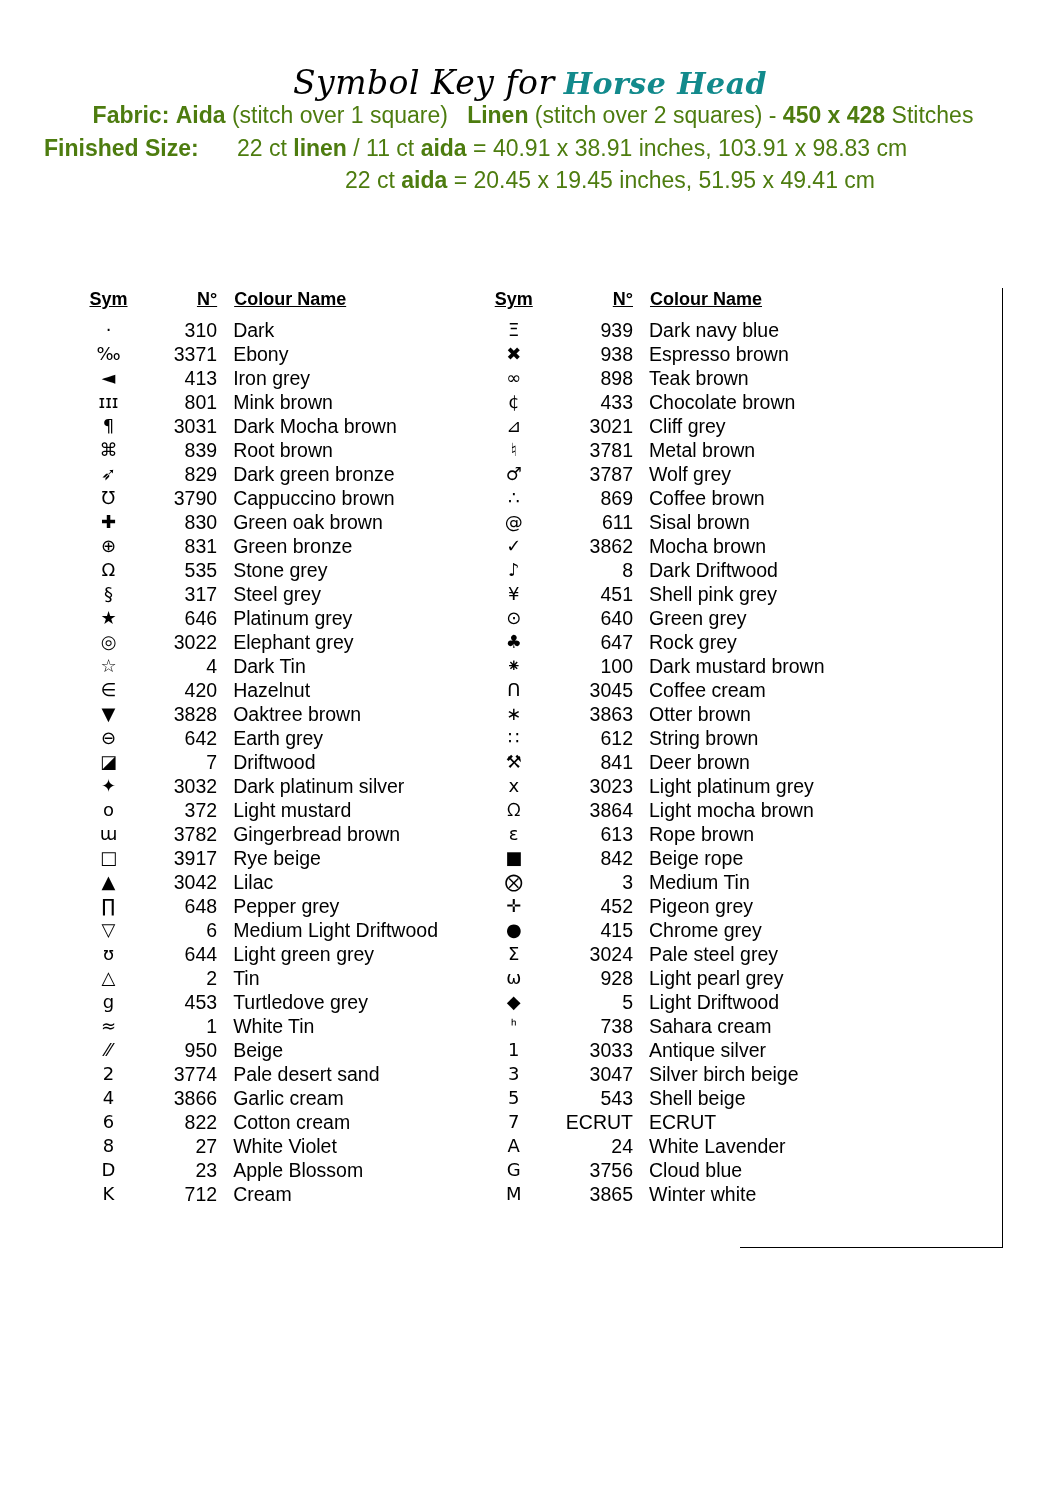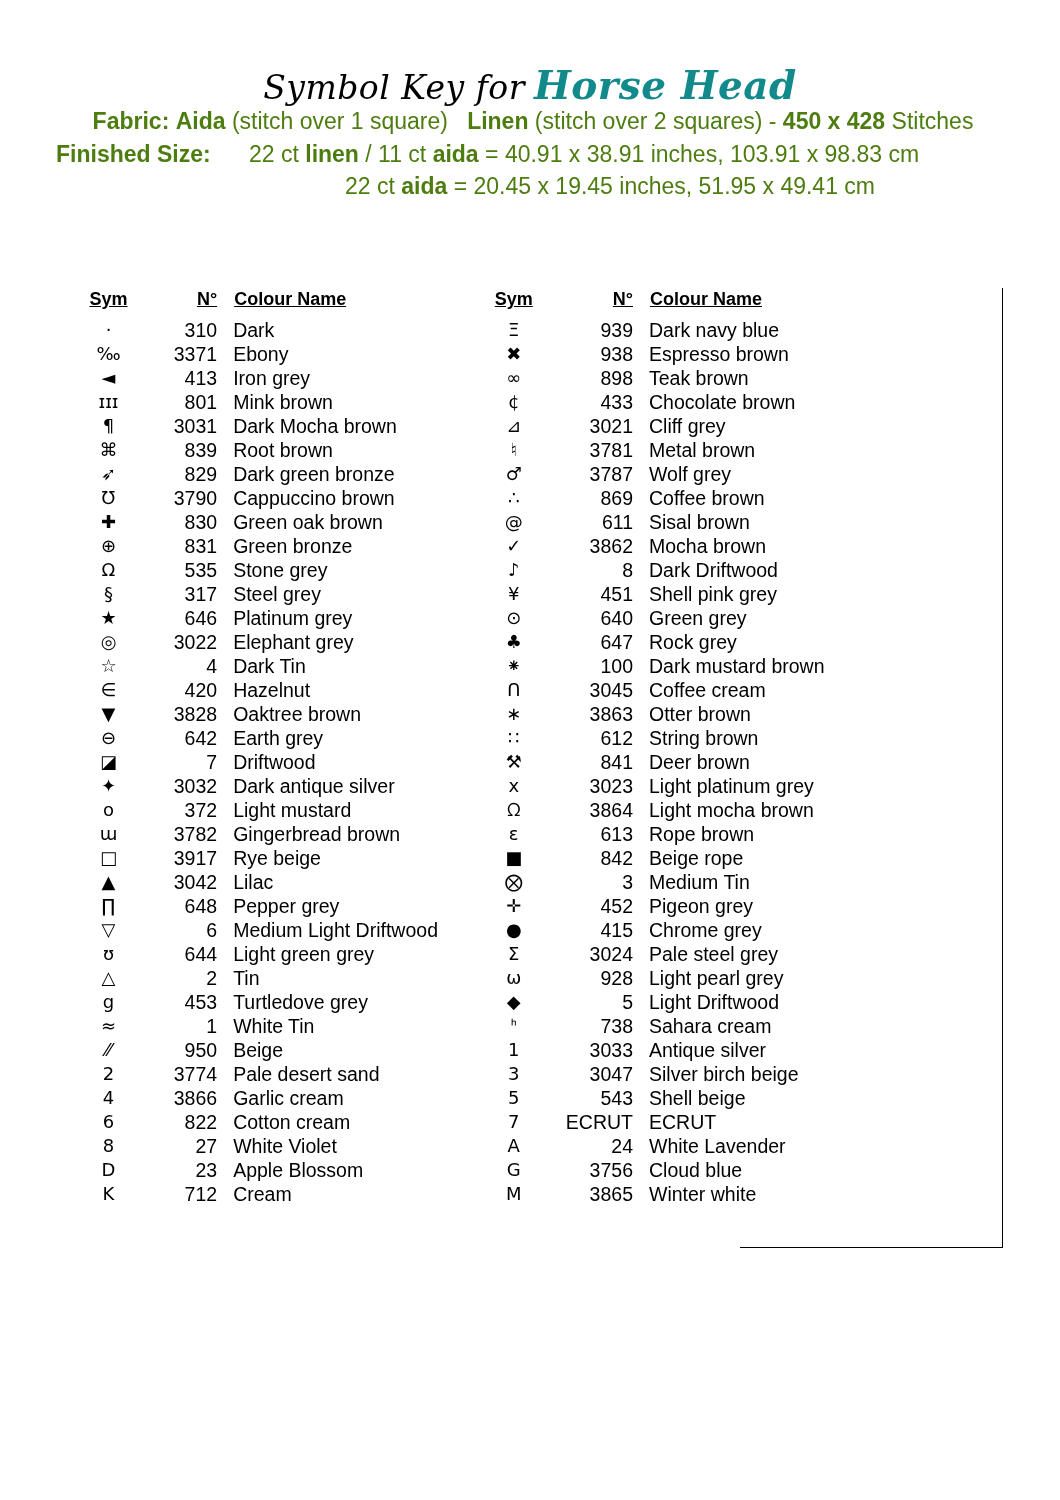--- a/index.html
+++ b/index.html
@@ -34,39 +34,39 @@
     font-style: italic;
     font-weight: normal;
     font-size: 33px;
     color: #000000;
     letter-spacing: 0.5px;
   }
   .title-design {
     font-family: "DejaVu Serif", serif;
     font-style: italic;
     font-weight: bold;
-    font-size: 39px;
+    font-size: 30px;
     color: #128a8c;
     letter-spacing: 0.5px;
   }
   
   .info {
     margin-top: 0;
     font-size: 23px;
     line-height: 1.42;
     color: #4d7c0f;
   }
   .info .line {
     white-space: nowrap;
   }
   .line-1 {
     text-align: center;
     padding-left: 6px;
   }
-  .line-2 { padding-left: 56px; }
+  .line-2 { padding-left: 44px; }
   .line-4 { padding-left: 238px; }
   .line-5 { padding-left: 345px; }
   .line-6 { padding-left: 345px; }
   .b { font-weight: bold; }
   .lbl {
     font-weight: bold;
   }
   
   .key-wrap {
     position: absolute;
@@ -278,21 +278,21 @@
                 <td class="c-name">Earth grey</td>
               </tr>
               <tr>
                 <td class="c-sym">◪</td>
                 <td class="c-num">7</td>
                 <td class="c-name">Driftwood</td>
               </tr>
               <tr>
                 <td class="c-sym">✦</td>
                 <td class="c-num">3032</td>
-                <td class="c-name">Dark antique silver</td>
+                <td class="c-name">Dark platinum silver</td>
               </tr>
               <tr>
                 <td class="c-sym">o</td>
                 <td class="c-num">372</td>
                 <td class="c-name">Light mustard</td>
               </tr>
               <tr>
                 <td class="c-sym">ɯ</td>
                 <td class="c-num">3782</td>
                 <td class="c-name">Gingerbread brown</td>

